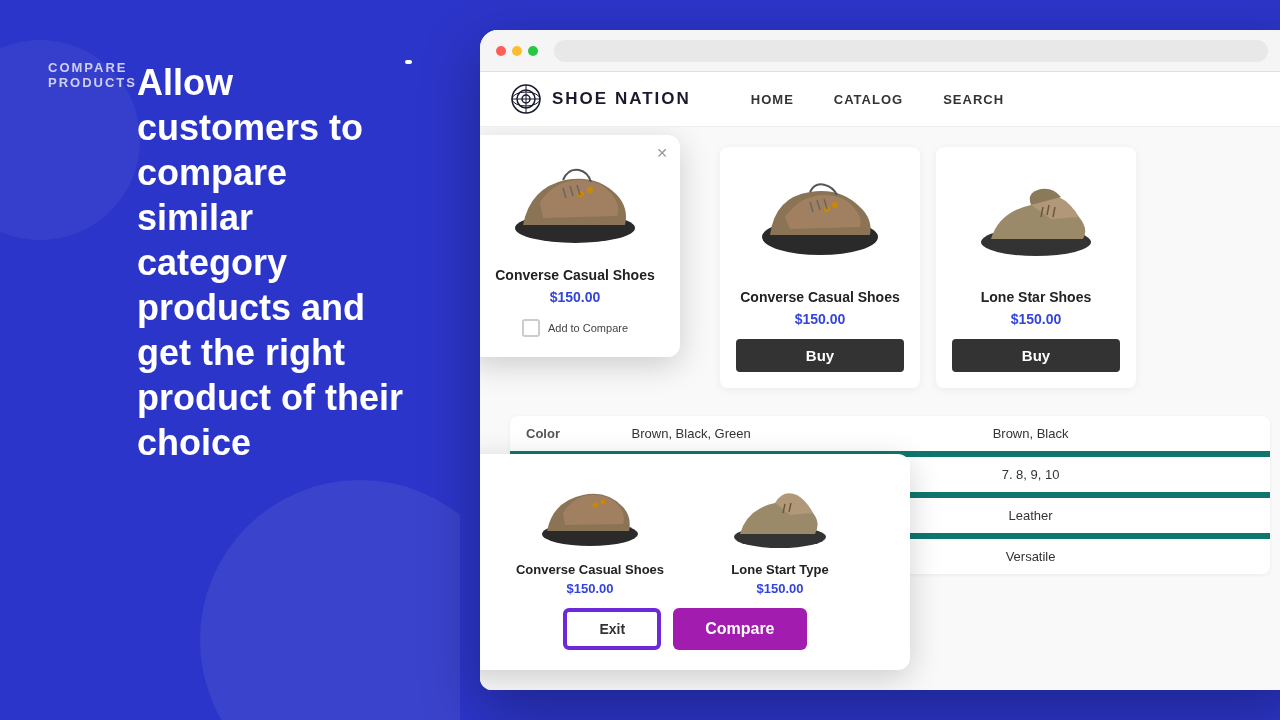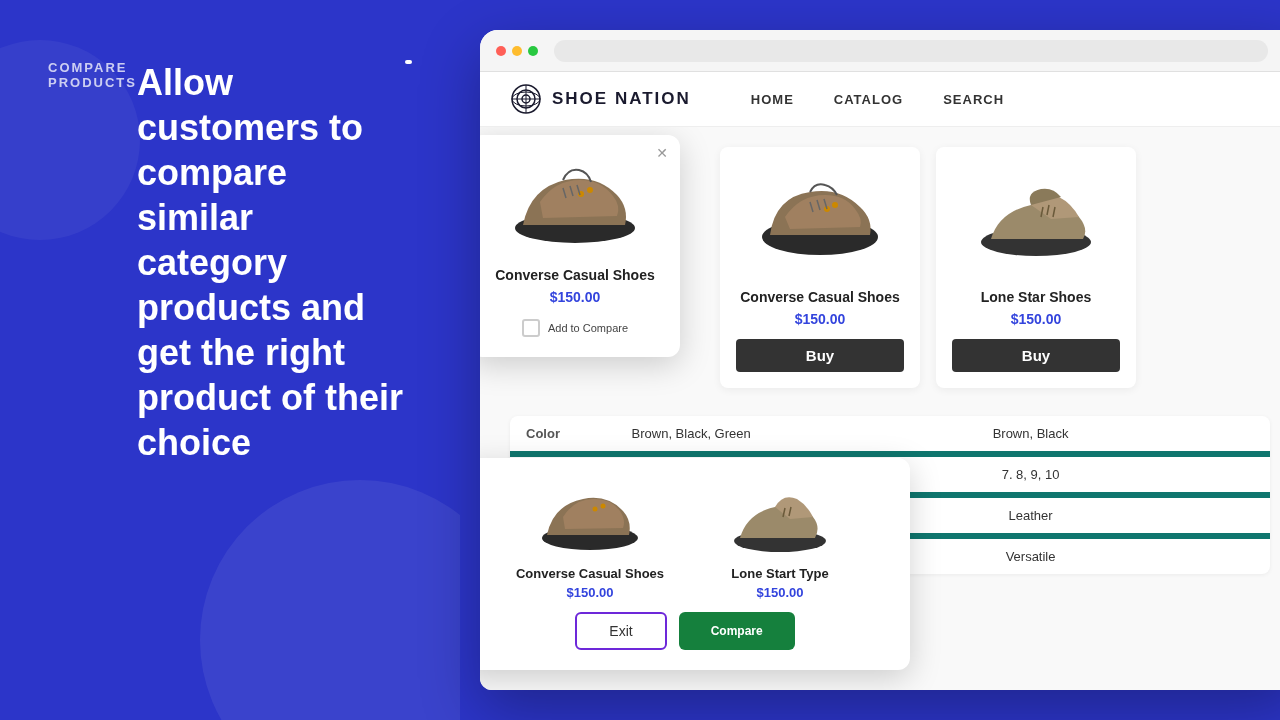--- a/index.html
+++ b/index.html
@@ -365,36 +365,36 @@
       font-weight: 700;
       color: #3344dd;
       text-align: center;
     }
     .widget-actions {
       display: flex;
       gap: 12px;
       justify-content: center;
     }
     .exit-btn {
-      border: 2px solid #6d28d9;
+      border: 4px solid #6d28d9;
       background: #fff;
       color: #333;
       border-radius: 6px;
       padding: 9px 32px;
       font-size: 14px;
-      font-weight: 400;
+      font-weight: 700;
       cursor: pointer;
     }
     .compare-btn {
-      background: #15803d;
+      background: #a21caf;
       color: #fff;
       border: none;
       border-radius: 6px;
       padding: 9px 32px;
-      font-size: 12px;
+      font-size: 16px;
       font-weight: 600;
       cursor: pointer;
     }
   </style>
 </head>
 <body>
 
 <div class="left-panel">
   <div class="compare-label">COMPARE PRODUCTS</div>
   <div class="compare-title">Allow customers to compare similar category products and get the right product of their choice</div>

